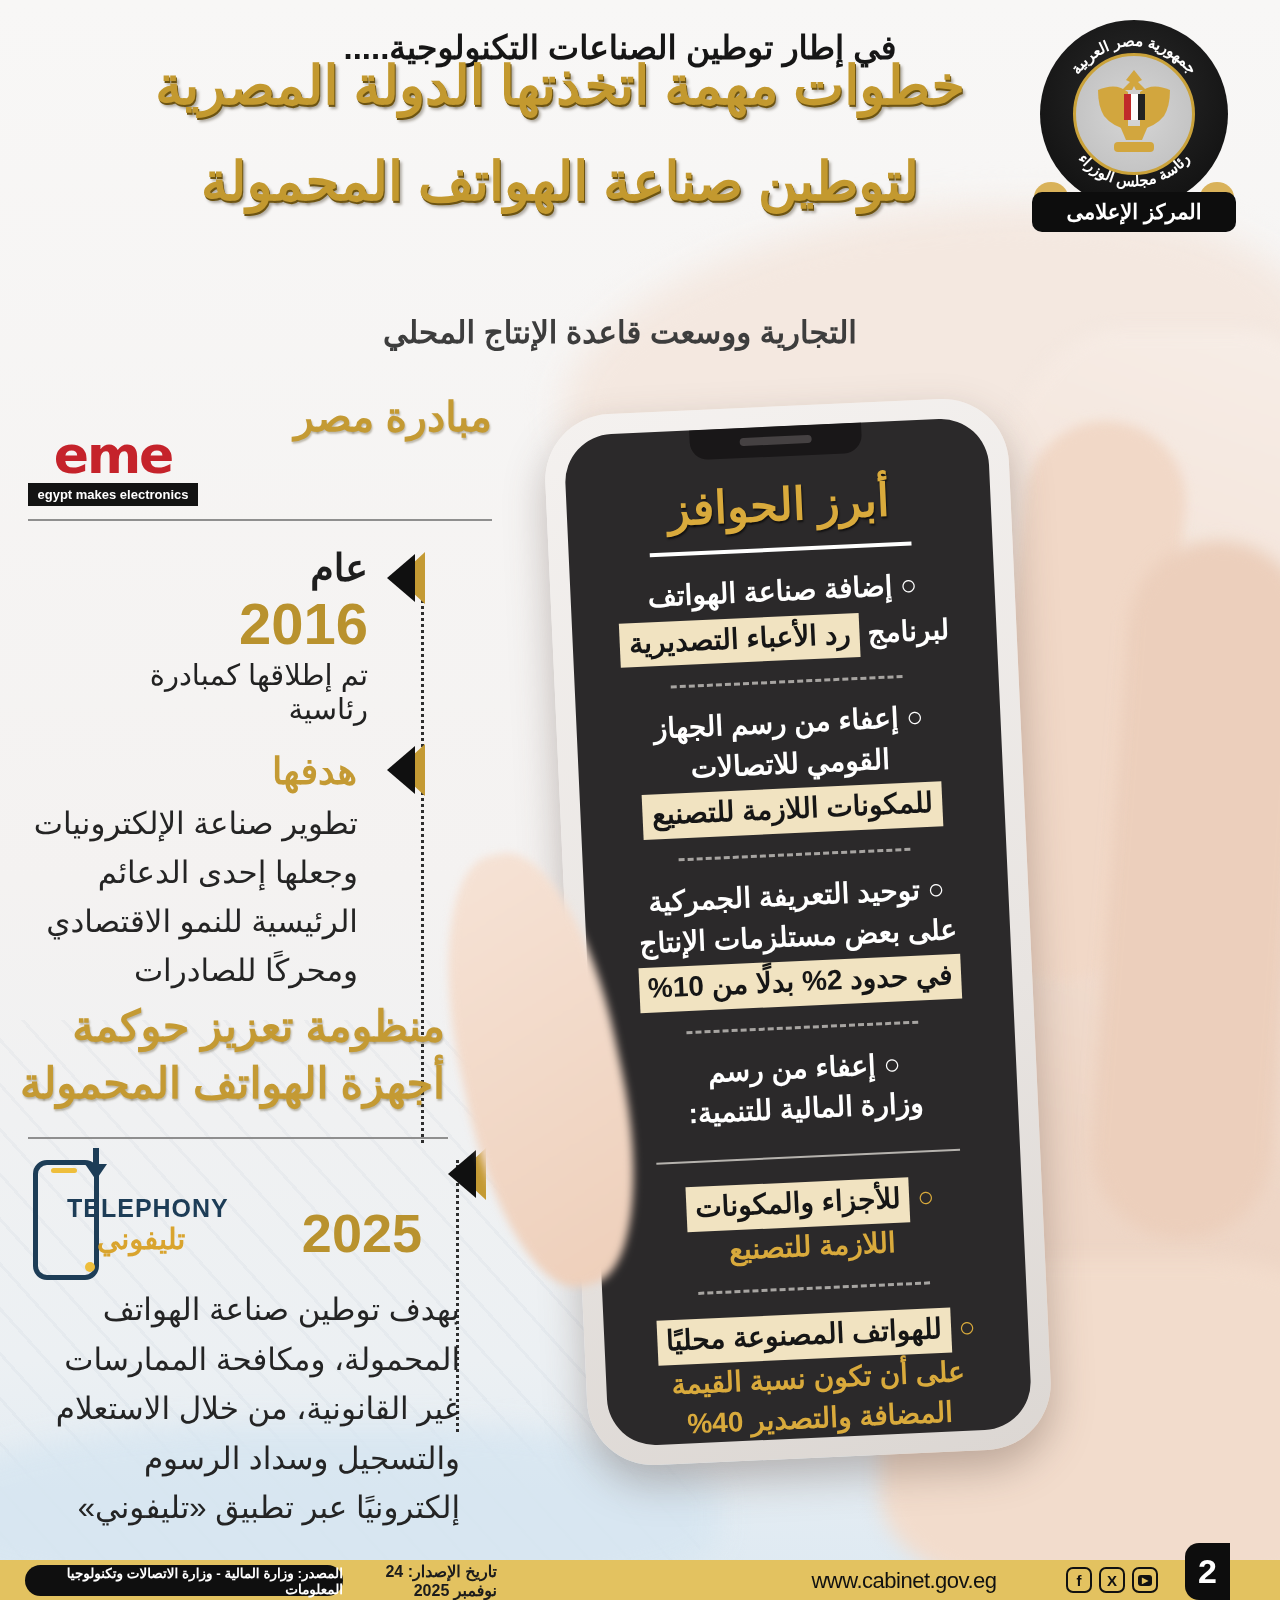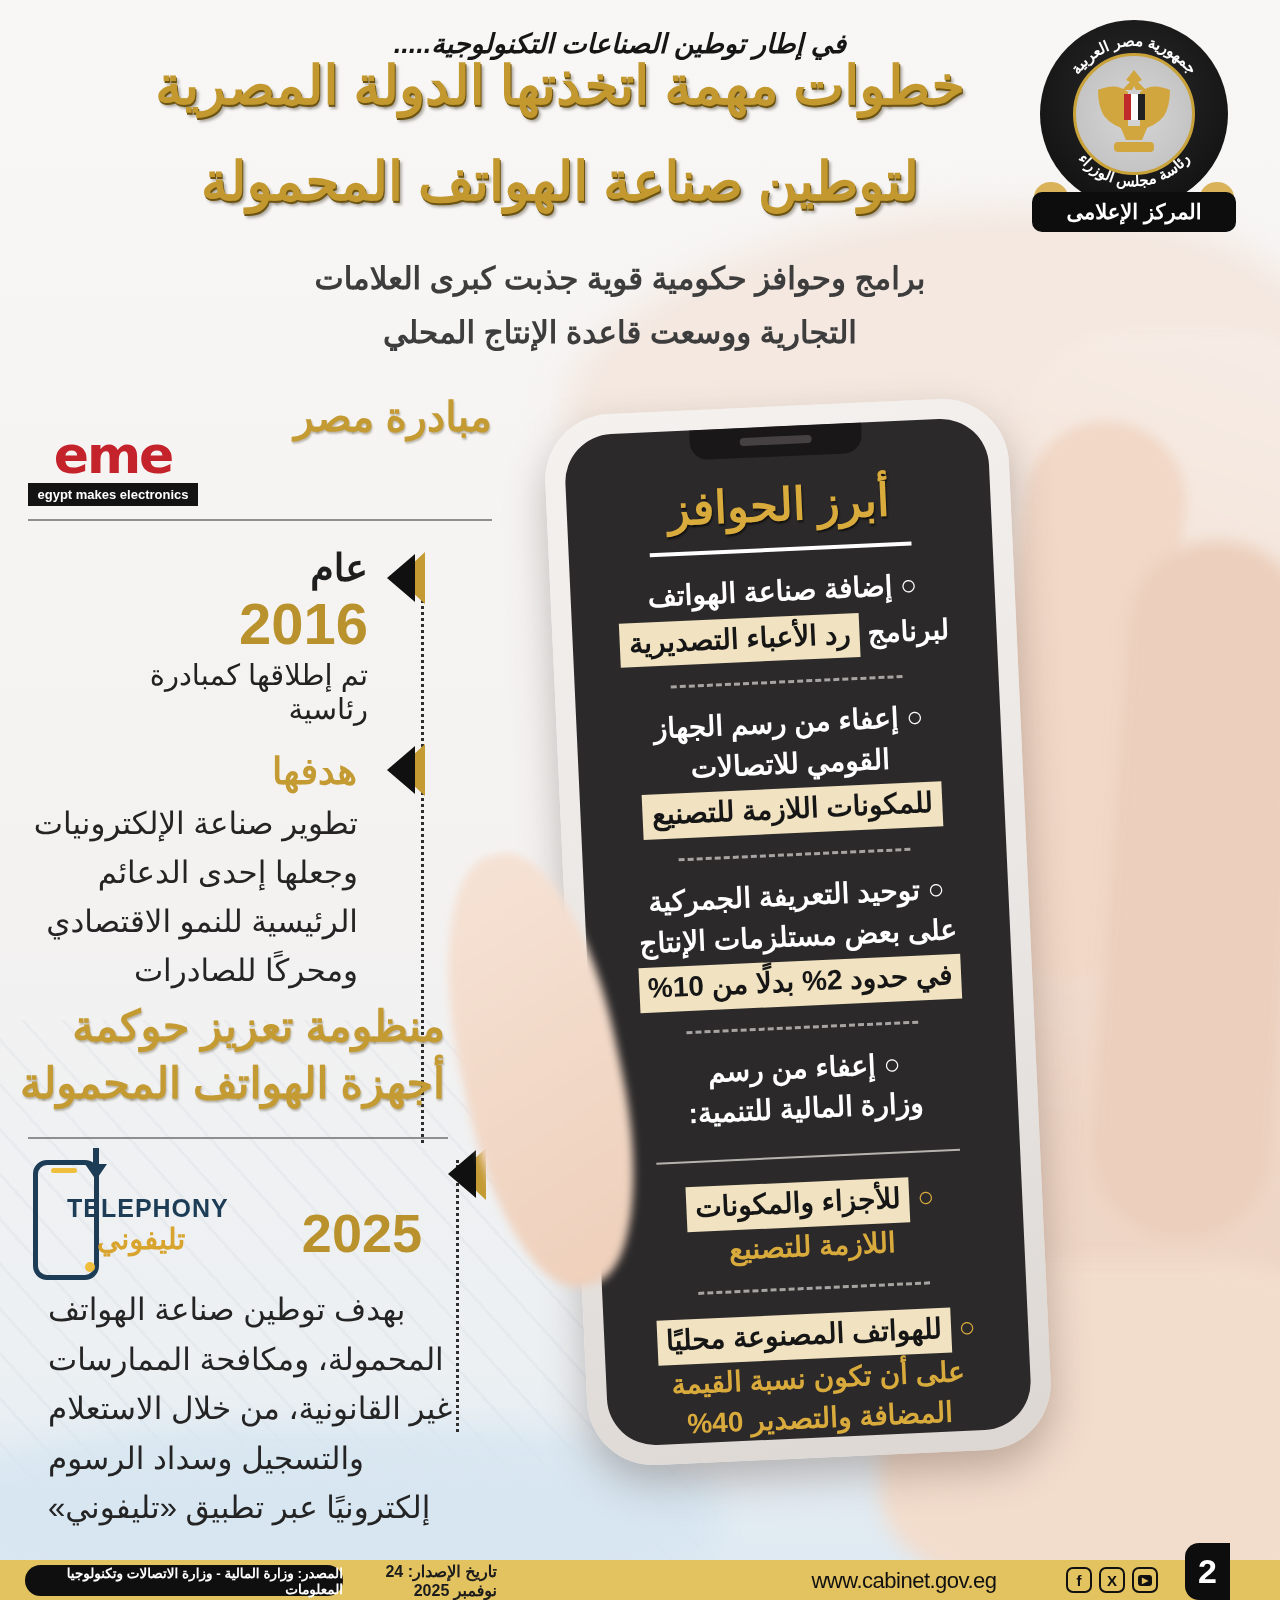--- a/index.html
+++ b/index.html
@@ -14,21 +14,21 @@
   .finger-top { left:560px; top:210px; width:760px; height:330px; background:#f4e8e0; filter:blur(18px); transform:rotate(-7deg); }
   .palm { left:950px; top:330px; width:460px; height:1150px; background:linear-gradient(200deg,#f7eee8,#eed6c6 70%); filter:blur(8px); border-radius:36%; }
   .finger-side { left:1005px; top:420px; width:160px; height:560px; background:#f1d8c7; filter:blur(6px); border-radius:80px; transform:rotate(6deg); }
   .finger-side2 { left:1110px; top:540px; width:180px; height:700px; background:#eccfbc; filter:blur(8px); border-radius:90px; transform:rotate(4deg); }
   .wrist { left:880px; top:1260px; width:480px; height:330px; background:#f2dccc; filter:blur(10px); border-radius:30%; }
   .thumb { left:462px; top:850px; width:158px; height:440px; background:linear-gradient(160deg,#f6e3d6,#eecfba); filter:blur(4px); border-radius:46%; transform:rotate(-12deg); z-index:6; }
   .blue-corner { left:-60px; top:1425px; width:780px; height:180px; background:#d7e6f1; opacity:.85; filter:blur(14px); border-radius:40%; }
 
   
   .kicker { position:absolute; left:140px; top:28px; width:960px; text-align:center; direction:rtl;
-            font-size:27px; font-weight:bold; color:#161616; z-index:4;font-style:italic; }
+            font-size:33px; font-weight:bold; color:#161616; z-index:4; }
   .gtitle { position:absolute; left:10px; width:1100px; text-align:center; direction:rtl; z-index:4;
             font-size:54px; font-weight:800; color:#c3992f;
             text-shadow:1px 2px 0 #6d5412, 3px 4px 3px rgba(40,30,5,.35); }
   .gtitle.l1 { top:54px; } .gtitle.l2 { top:150px; }
   .subtitle { position:absolute; left:120px; top:252px; width:1000px; text-align:center; direction:rtl;
               font-size:31px; font-weight:bold; color:#3d3d3d; line-height:1.75; z-index:4; }
 
   
   .emblem { position:absolute; left:1032px; top:20px; width:204px; height:214px; z-index:5; }
   .emb-circle { position:absolute; left:8px; top:0; width:188px; height:188px; border-radius:50%;
@@ -75,21 +75,21 @@
   .tel-dash { position:absolute; left:26px; top:18px; width:26px; height:5px; background:#eebe3c; border-radius:3px; }
   .tel-dot { position:absolute; left:60px; top:112px; width:10px; height:10px; background:#eebe3c; border-radius:50%; }
   .tel-arrow { position:absolute; left:54px; top:-2px; }
   .tel-en { position:absolute; left:42px; top:44px; font-size:25px; font-weight:bold; color:#1d3d57; letter-spacing:1px;
             background:rgba(247,246,245,.0); }
   .tel-ar { position:absolute; left:72px; top:72px; font-size:29px; font-weight:800; color:#d9a42e; direction:rtl; }
   .launch-label { position:absolute; left:160px; top:1158px; width:262px; text-align:right; direction:rtl;
                   font-size:33px; font-weight:bold; color:#1e1e1e; z-index:4; }
   .y2025 { position:absolute; left:160px; top:1202px; width:262px; text-align:right; direction:rtl;
            font-size:54px; font-weight:800; color:#b9922e; z-index:4; }
-  .tel-desc { position:absolute; left:48px; top:1285px; width:412px; text-align:left; direction:rtl;
+  .tel-desc { position:absolute; left:48px; top:1285px; width:412px; text-align:right; direction:rtl;
               font-size:31px; color:#242424; line-height:1.6; z-index:4; }
 
   
   .phone { position:absolute; left:566px; top:406px; width:464px; height:1052px; z-index:5;
            transform:rotate(-2.6deg); }
   .phone-frame { position:absolute; inset:0; border-radius:66px;
                  background:linear-gradient(165deg,#f4f1ef 0%,#e8e4e1 60%,#dcd7d3 100%);
                  box-shadow:0 18px 40px rgba(90,70,60,.35); }
   .phone-screen { position:absolute; inset:20px; border-radius:48px; background:#2b292a; overflow:hidden;
                   direction:rtl; text-align:center; }
@@ -137,21 +137,21 @@
   <div class="blob palm"></div>
   <div class="blob finger-side"></div>
   <div class="blob finger-side2"></div>
   <div class="blob wrist"></div>
   <div class="blob blue-corner"></div>
 
   <div class="kicker">في إطار توطين الصناعات التكنولوجية.....</div>
   <div class="gtitle l1">خطوات مهمة اتخذتها الدولة المصرية</div>
   <div class="gtitle l2">لتوطين صناعة الهواتف المحمولة</div>
   <div class="subtitle">
-    <span>برامج وحوافز حكومية قوية جذبت كبرى العلامات</span><br>
+    <br>
     <span>التجارية ووسعت قاعدة الإنتاج المحلي</span>
   </div>
 
   <div class="emblem">
     <div class="emb-ear left"></div>
     <div class="emb-ear right"></div>
     <div class="emb-circle">
       <svg width="188" height="188" viewBox="0 0 188 188">
         <defs>
           <path id="arcTop" d="M 26,94 A 68,68 0 0 1 162,94"></path>

